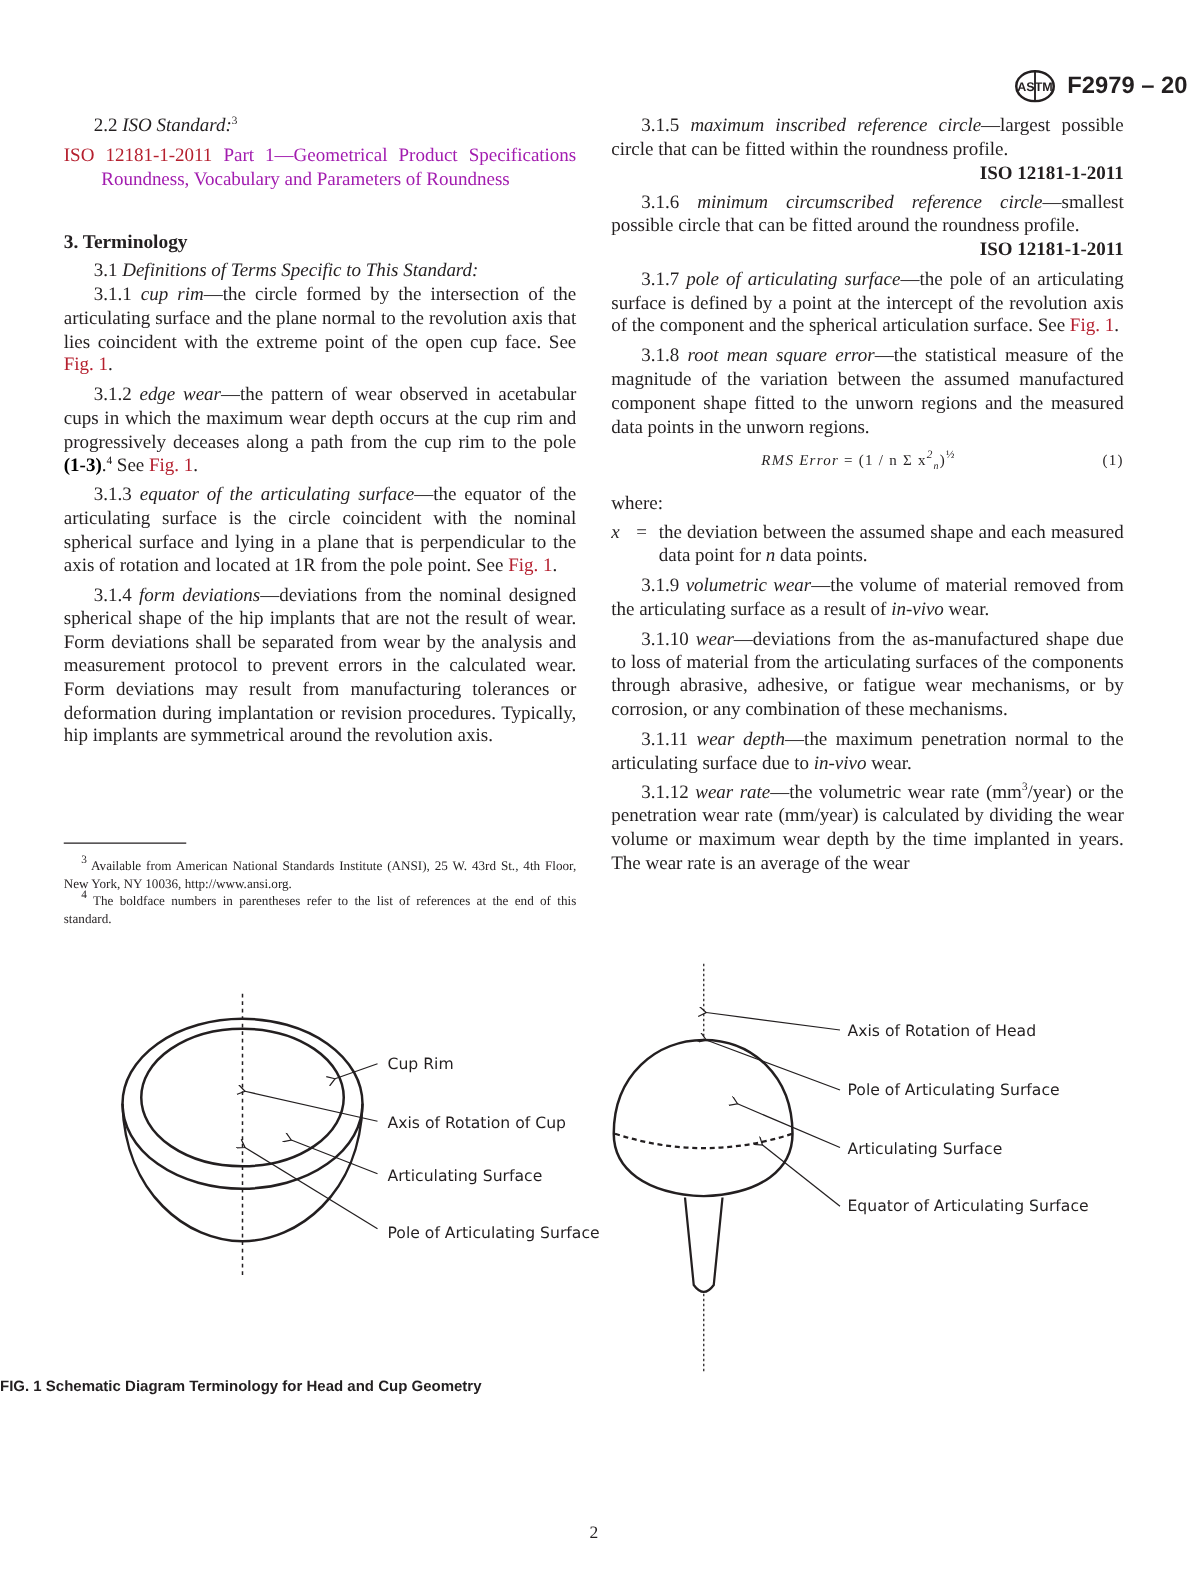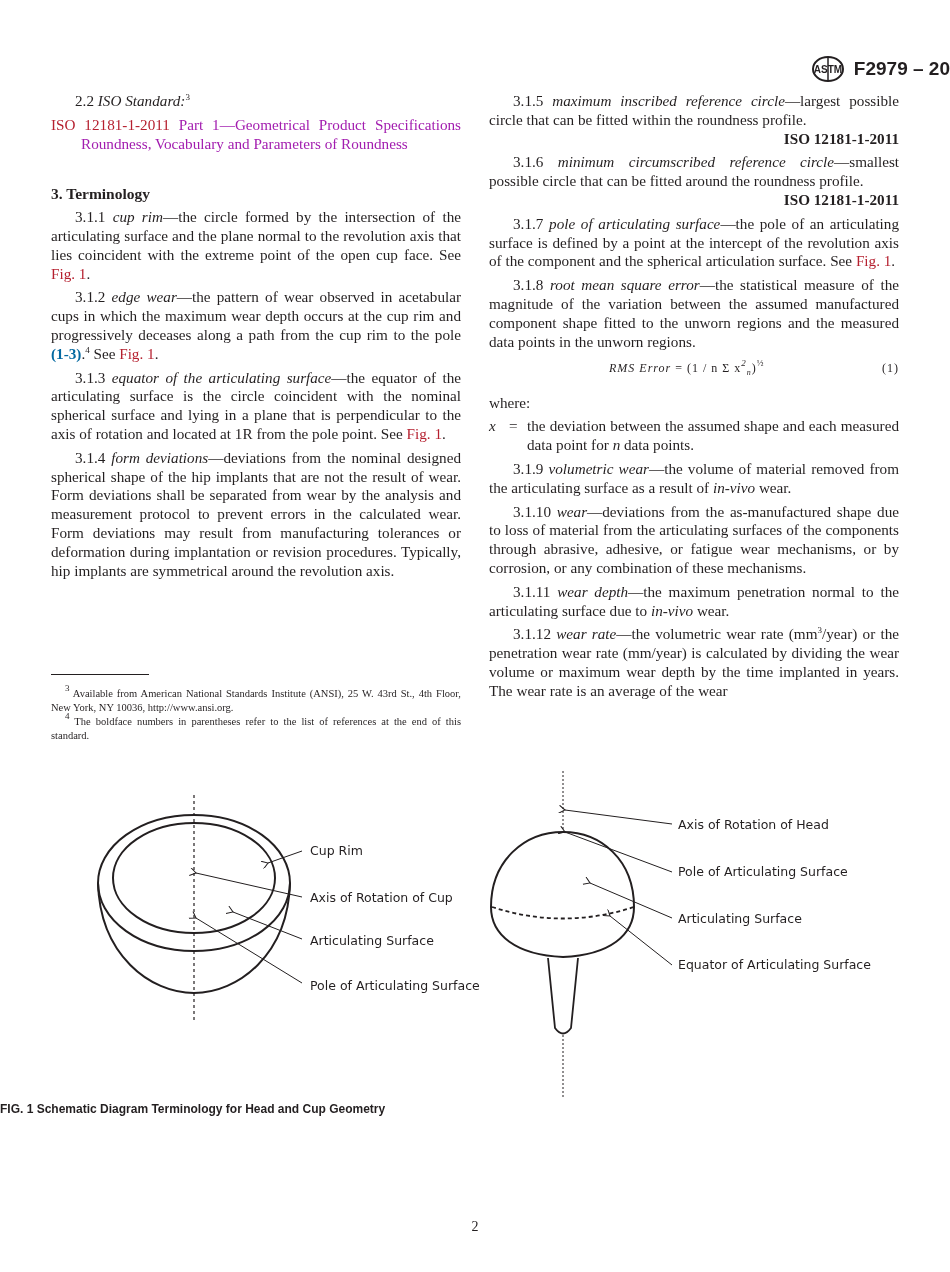--- a/index.html
+++ b/index.html
@@ -50,25 +50,28 @@
 </div>
 
 <div class="col left">
   <p class="indent">
     <span>2.2 </span><span class="it">ISO Standard:</span><sup>3</sup>
   </p>
   <p class="hang" style="padding-left:30px;text-indent:-30px;">
     <span class="red">ISO 12181-1-2011</span><span class="blue"> Part 1—Geometrical Product Specifications Roundness, Vocabulary and Parameters of Roundness</span>
   </p>
   <h3>3.  Terminology</h3>
+  <p class="indent" style="margin-bottom:0">
+    <span>3.1 </span><span class="it">Definitions of Terms Specific to This Standard:</span>
+  </p>
   <p class="indent">
     <span>3.1.1 </span><span class="it">cup rim</span><span>—the circle formed by the intersection of the articulating surface and the plane normal to the revolution axis that lies coincident with the extreme point of the open cup face. See </span><span class="red">Fig. 1</span>.
   </p>
   <p class="indent">
-    <span>3.1.2 </span><span class="it">edge wear</span><span>—the pattern of wear observed in acetabular cups in which the maximum wear depth occurs at the cup rim and progressively deceases along a path from the cup rim to the pole </span><span class="bold red" style="color:#0369a1">(1-3)</span>.<sup>4</sup><span> See </span><span class="red">Fig. 1</span>.
+    <span>3.1.2 </span><span class="it">edge wear</span><span>—the pattern of wear observed in acetabular cups in which the maximum wear depth occurs at the cup rim and progressively deceases along a path from the cup rim to the pole </span><span class="bold red" style="color:#000000">(1-3)</span>.<sup>4</sup><span> See </span><span class="red">Fig. 1</span>.
   </p>
   <p class="indent">
     <span>3.1.3 </span><span class="it">equator of the articulating surface</span><span>—the equator of the articulating surface is the circle coincident with the nominal spherical surface and lying in a plane that is perpendicular to the axis of rotation and located at 1R from the pole point. See </span><span class="red">Fig. 1</span>.
   </p>
   <p class="indent">
     <span>3.1.4 </span><span class="it">form deviations</span><span>—deviations from the nominal designed spherical shape of the hip implants that are not the result of wear. Form deviations shall be separated from wear by the analysis and measurement protocol to prevent errors in the calculated wear. Form deviations may result from manufacturing tolerances or deformation during implantation or revision procedures. Typically, hip implants are symmetrical around the revolution axis.</span>
   </p>
 </div>
 
 <div class="footnotes">

